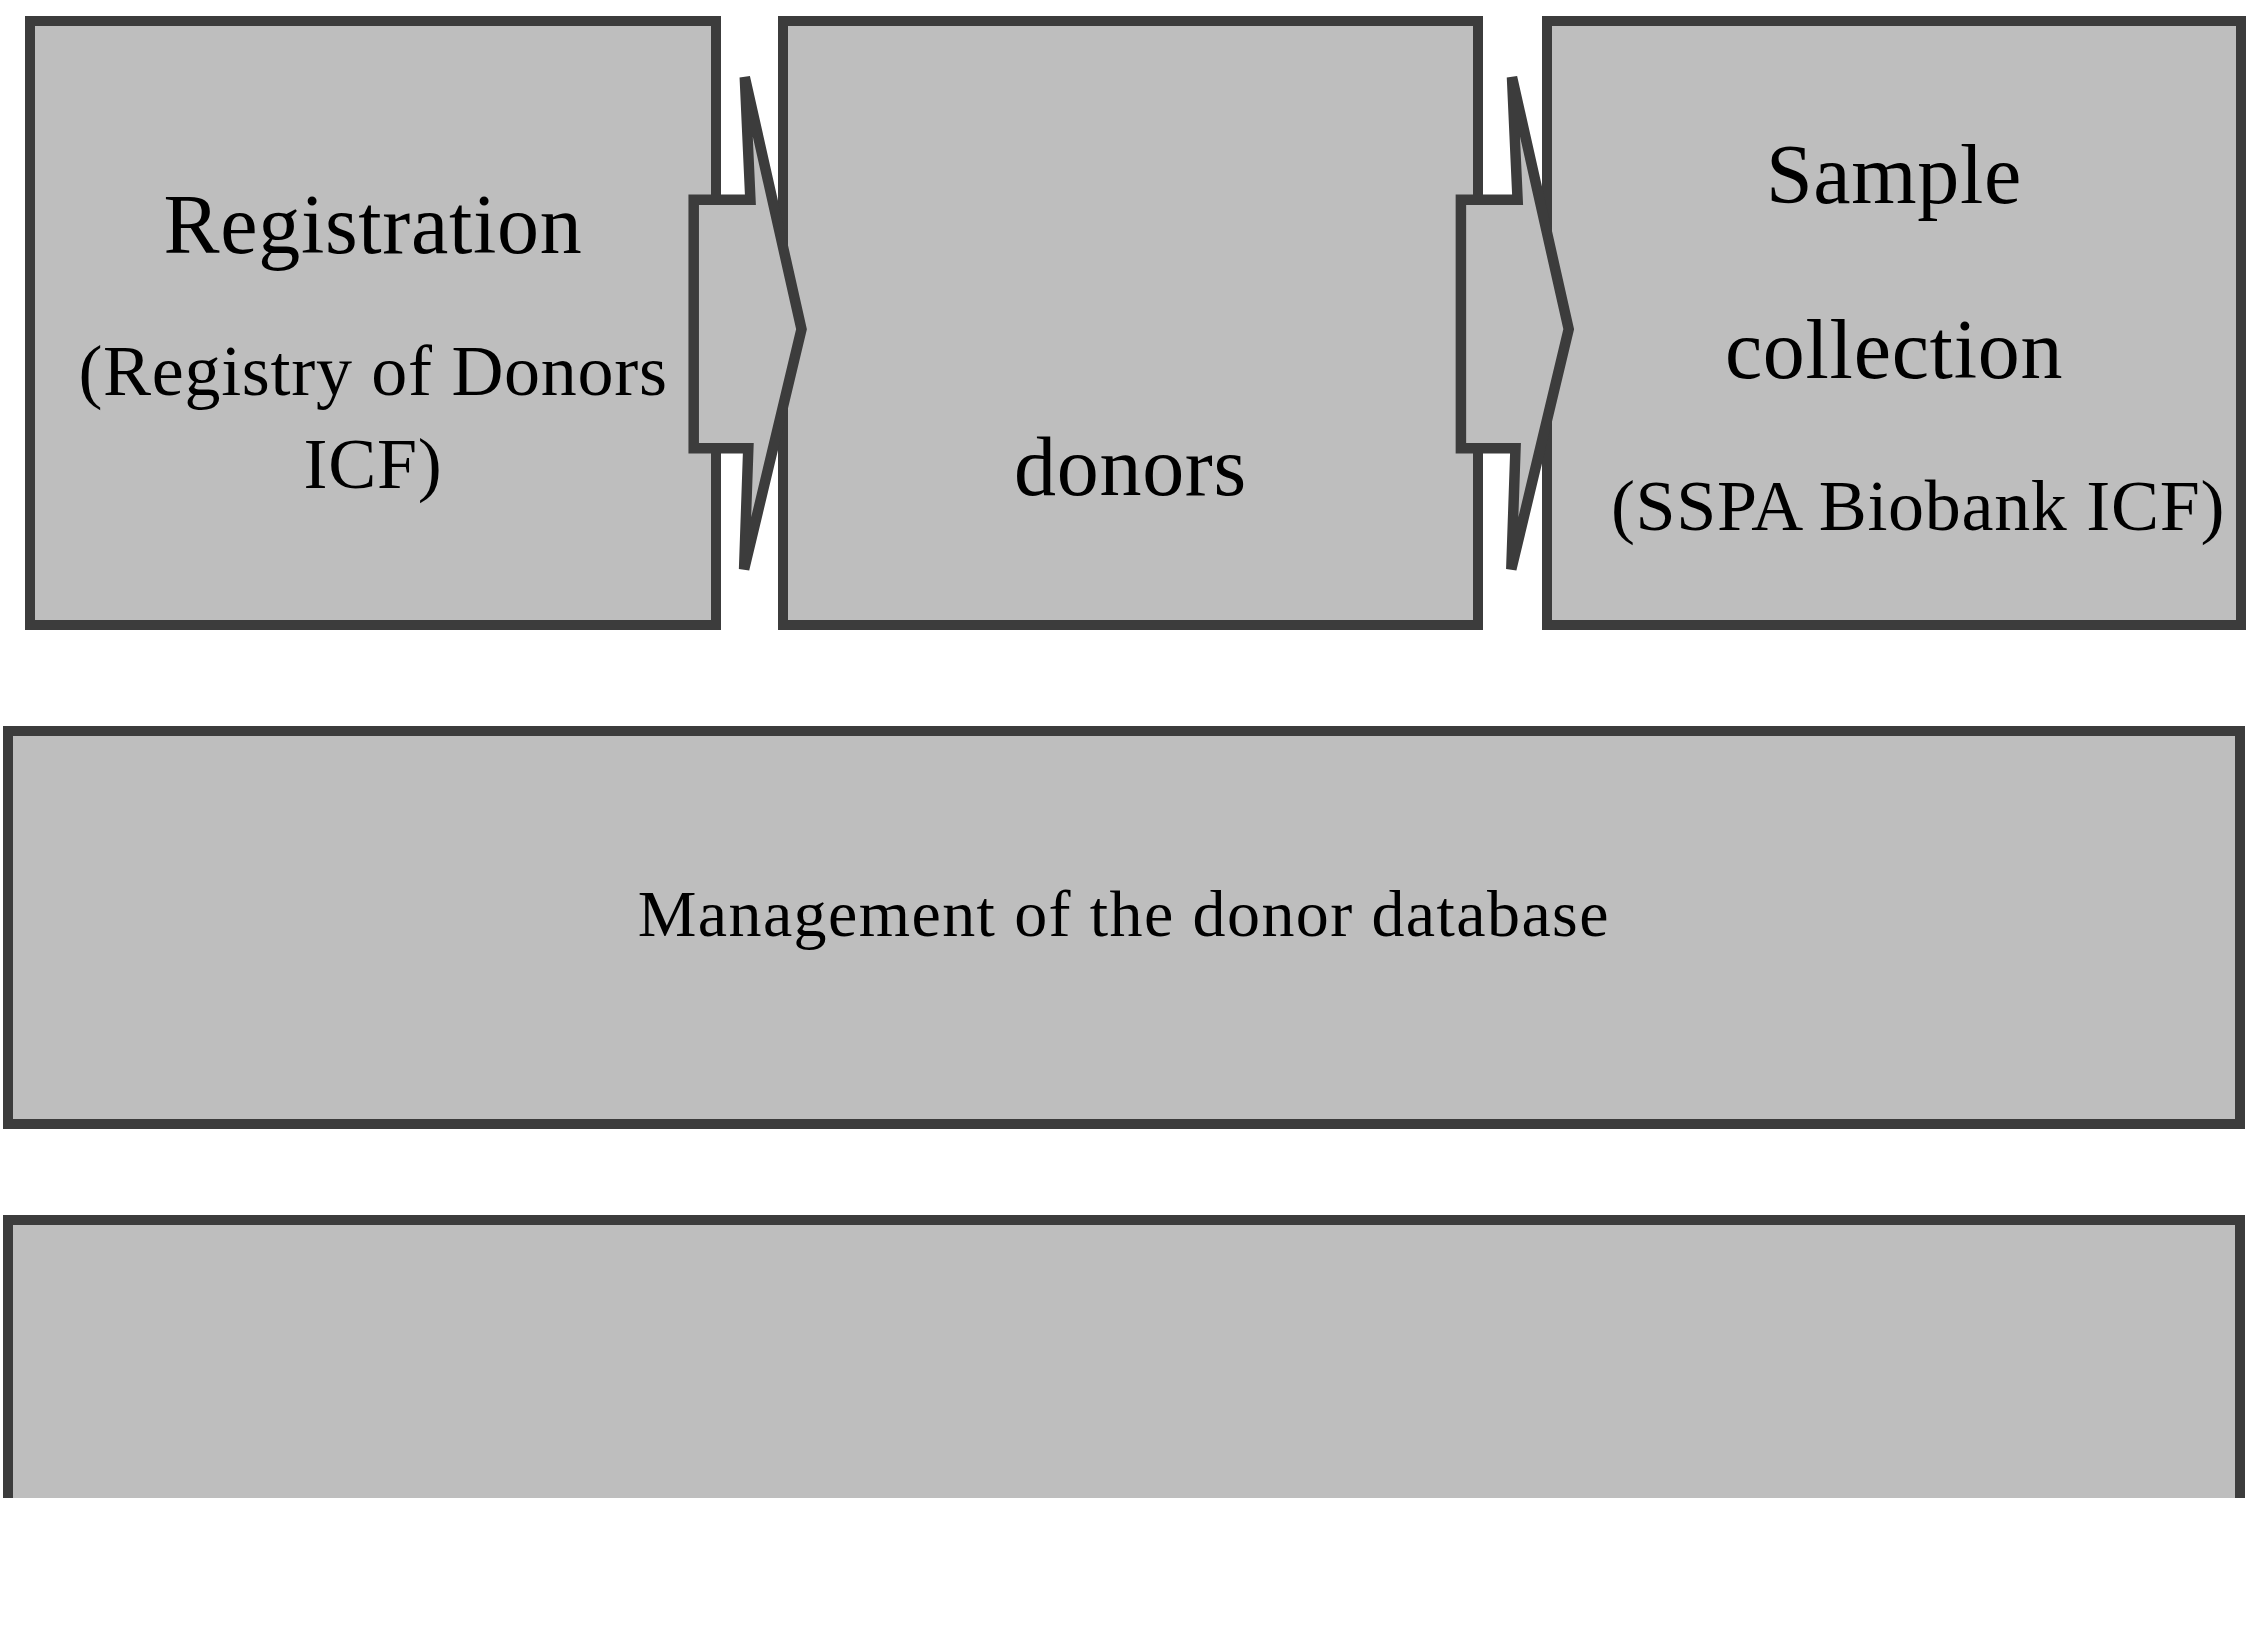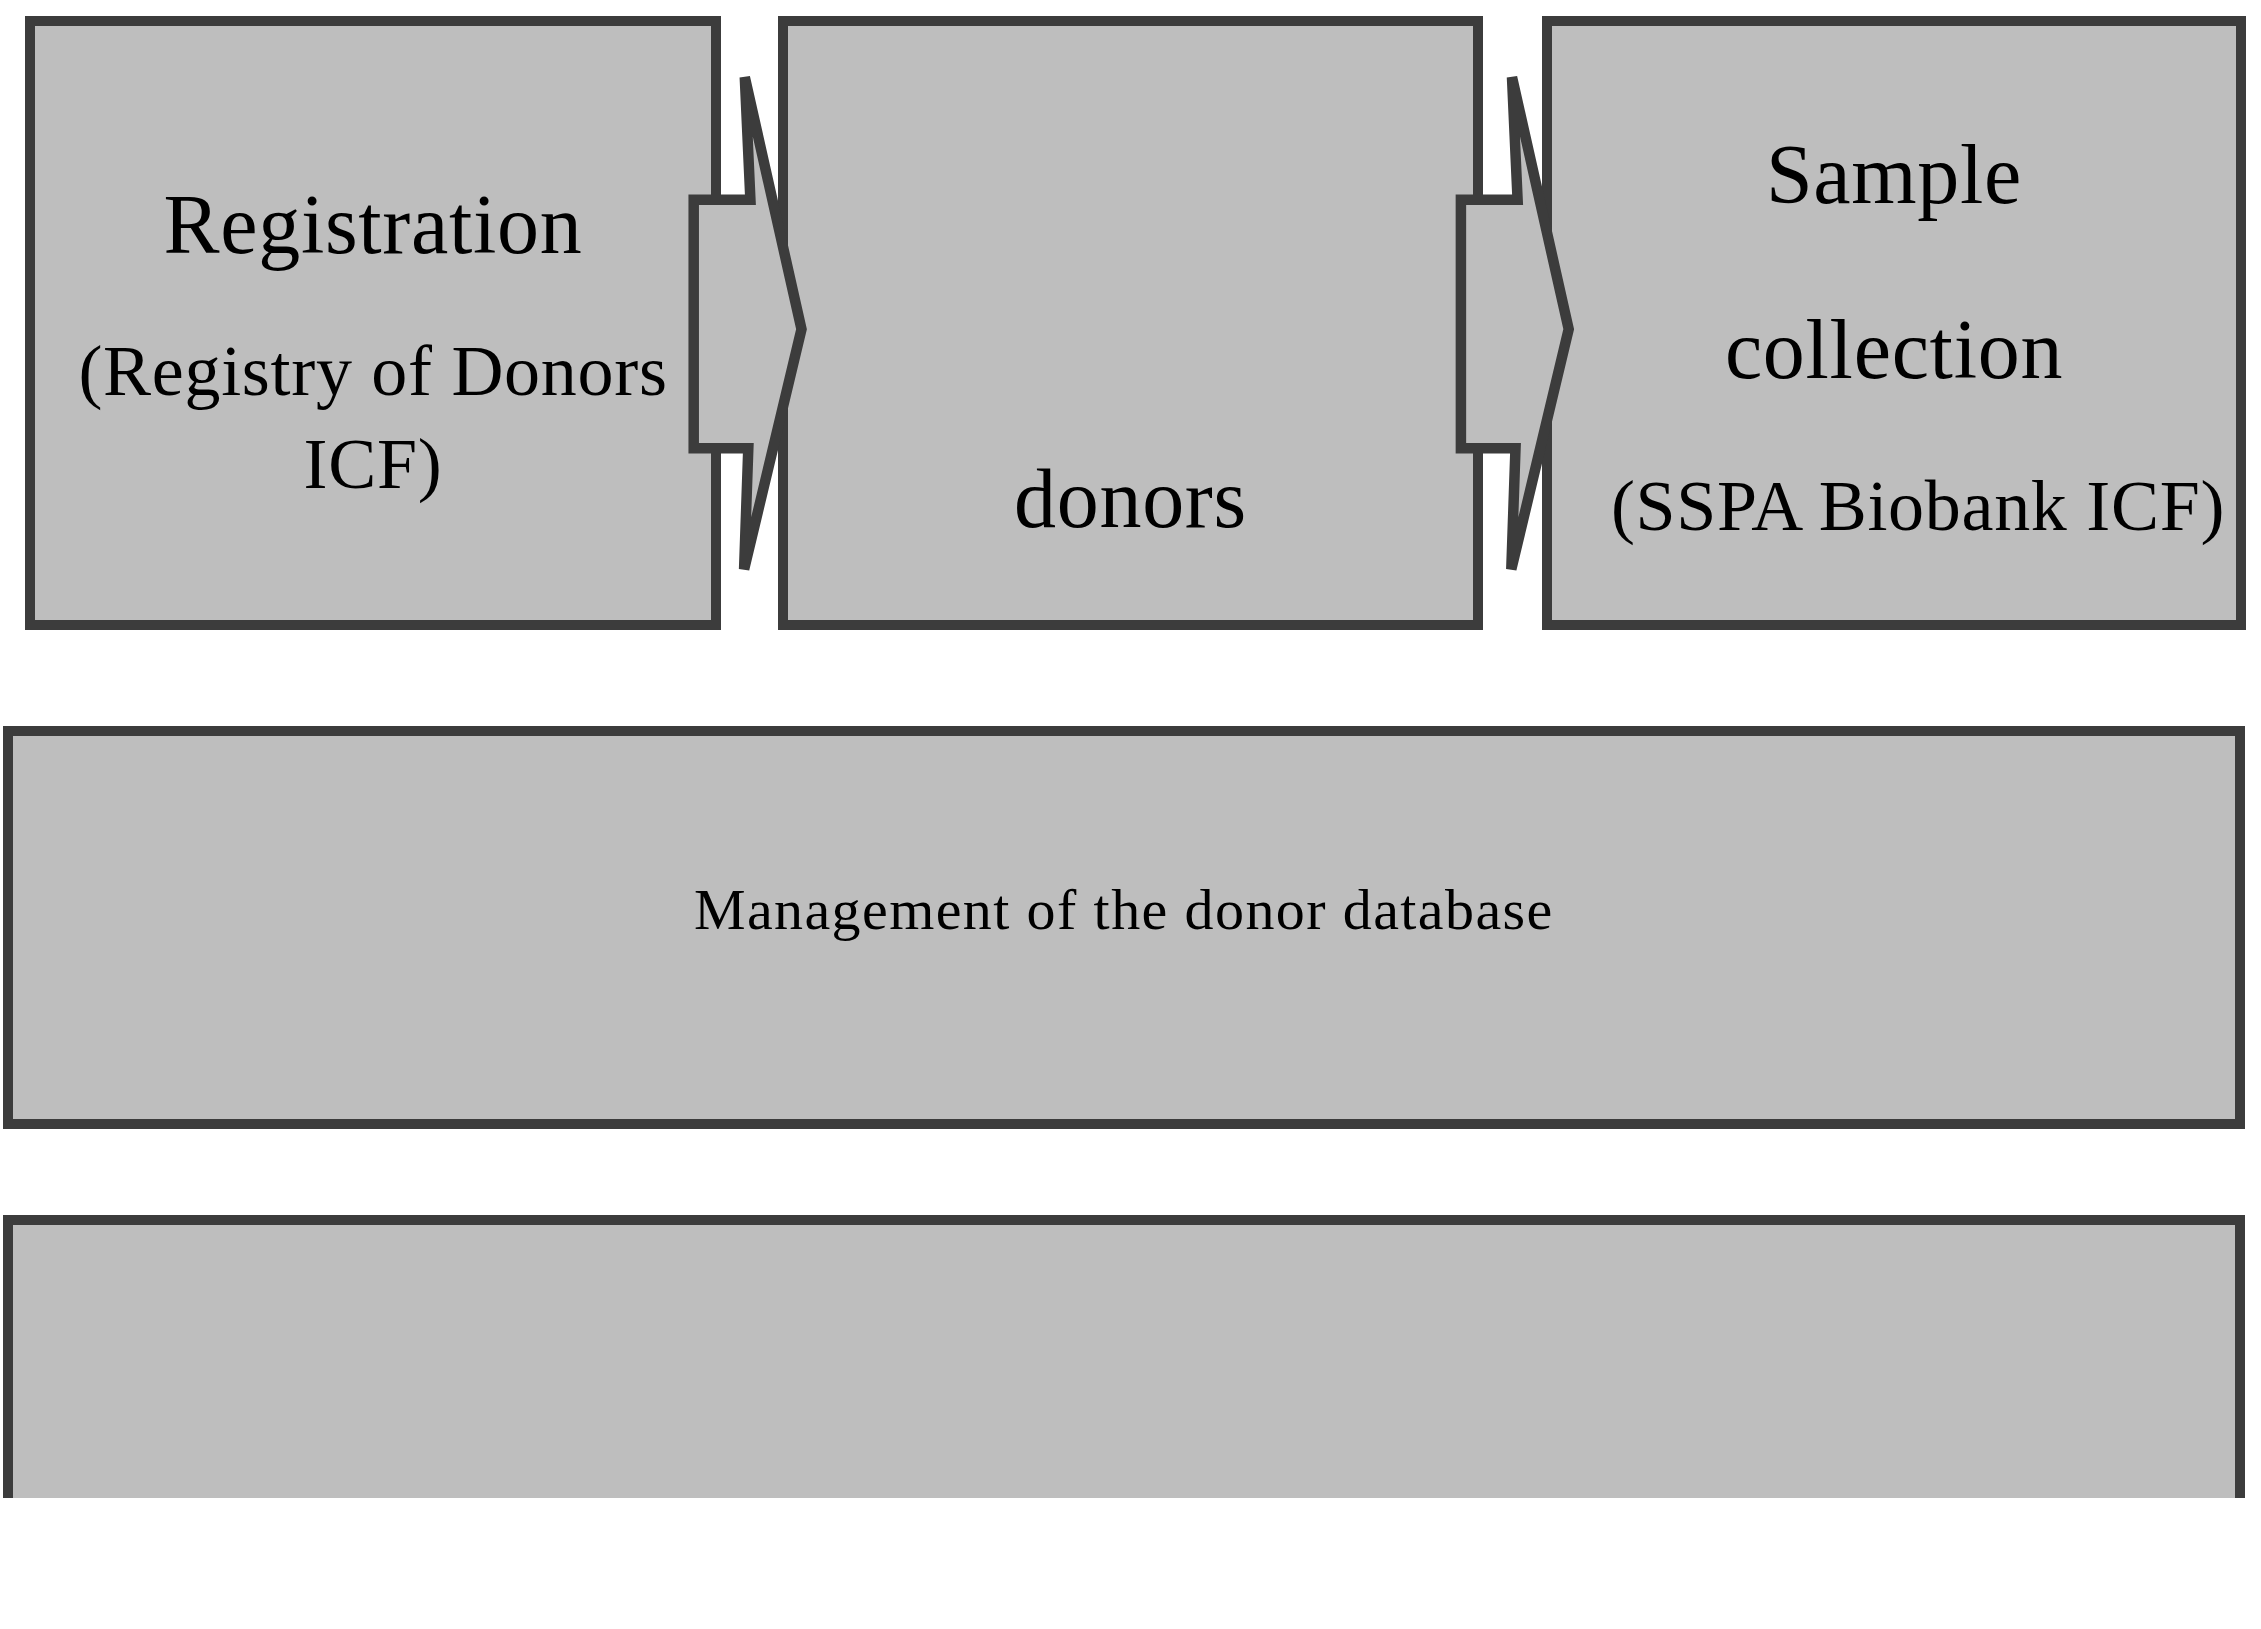--- a/index.html
+++ b/index.html
@@ -31,32 +31,32 @@
   .txt {
     position: absolute;
     text-align: center;
     line-height: 1.0;
     white-space: nowrap;
     z-index: 4;
     color: var(--text, #000000);
   }
   .txt.big   { font-size: 84px; letter-spacing: 0.7px; }
   .txt.small { font-size: 72px;  letter-spacing: 0.7px; }
-  .txt.band  { font-size: 58px; letter-spacing: 1.4px; }
+  .txt.band  { font-size: 66px; letter-spacing: 1.4px; }
 
   .col1 { left: 25px;   width: 696px;  }
   .col2 { left: 778px; width: 705px; }
   .col3 { left: 1542px; width: 704px; }
   .colw { left: 2.8px;    width: 2242px; }
 
   .t-registration { top: 183px; }
   .t-registry     { top: 335px; }
   .t-icf          { top: 428px; }
   .t-contact      { top: 224px; }
-  .t-donors       { top: 425px; margin-top: 32px; }
+  .t-donors       { top: 425px; }
   .t-sample       { top: 133px; }
   .t-collection   { top: 308px; }
   .t-sspa         { top: 470px; padding-left: 24px; }
   .t-management   { top: 881px; }
   .t-promotion    { top: 1334px; }
 
   svg.arrows {
     position: absolute;
     left: 0; top: 0;
     width: 2261px;

